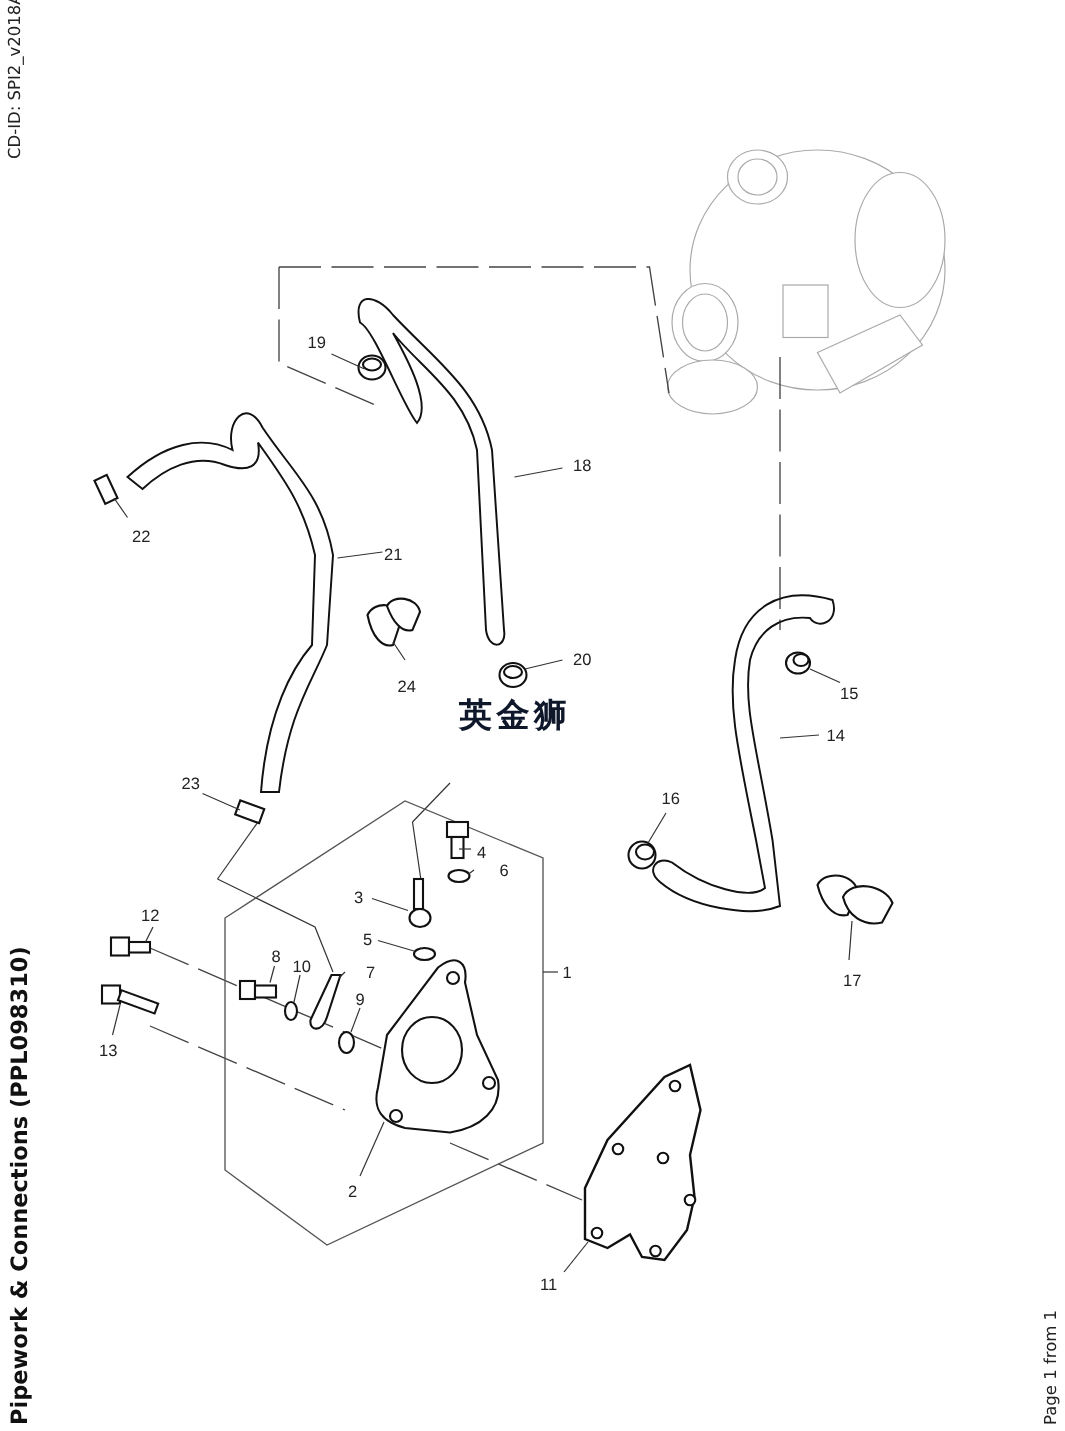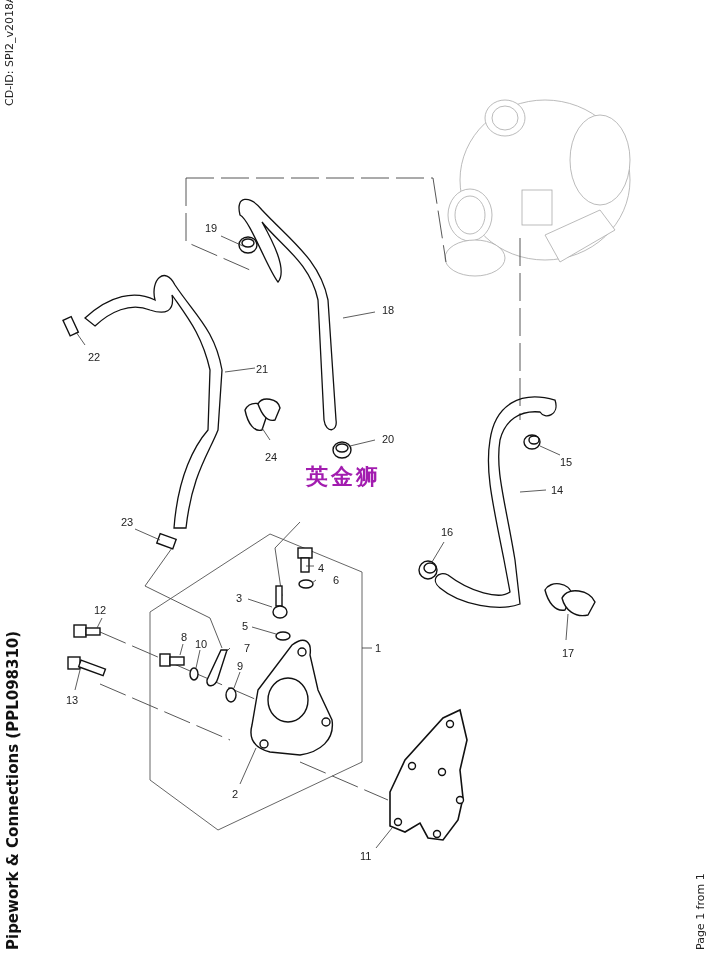--- a/index.html
+++ b/index.html
@@ -1,21 +1,21 @@
 <!DOCTYPE html>
 <html><head>
 <meta charset="utf-8">
 <style>
   html, body { margin:0; padding:0; background:#ffffff; }
   body { width:710px; height:954px; position:relative; overflow:hidden; font-family:"Liberation Sans", sans-serif; }
   .vtext { position:absolute; transform-origin:left top; white-space:nowrap; }
   #cdid { left:3px; top:106px; transform:rotate(-90deg); font-size:11px; color:#222; font-family:"DejaVu Sans", sans-serif; }
   #title { left:4px; top:950px; transform:rotate(-90deg); font-size:15px; font-weight:bold; color:#111; font-family:"DejaVu Sans", sans-serif; }
   #pageinfo { left:694px; top:950px; transform:rotate(-90deg); font-size:11px; color:#222; font-family:"DejaVu Sans", sans-serif; }
-  #watermark { position:absolute; left:306px; top:462px; font-size:22px; font-weight:bold; color:#a21caf; letter-spacing:3px; font-family:"DejaVu Sans", sans-serif; }
+  #watermark { position:absolute; left:306px; top:462px; font-size:22px; font-weight:bold; color:#0f172a; letter-spacing:3px; font-family:"DejaVu Sans", sans-serif; }
   svg#diagram { position:absolute; left:0; top:0; }
   .callout { font-size:11px; fill:#222; font-family:"Liberation Sans", sans-serif; }
   .part { fill:#fff; stroke:#111; stroke-width:1.4; }
   .hose { fill:none; stroke:#111; stroke-width:1.3; }
   .lead { stroke:#333; stroke-width:0.8; fill:none; }
   .dash { stroke:#444; stroke-width:0.9; fill:none; stroke-dasharray:28 7; }
   .box { stroke:#555; stroke-width:0.9; fill:none; }
   .faint { stroke:#aaa; stroke-width:0.8; fill:#fff; }
 </style>
 </head>

